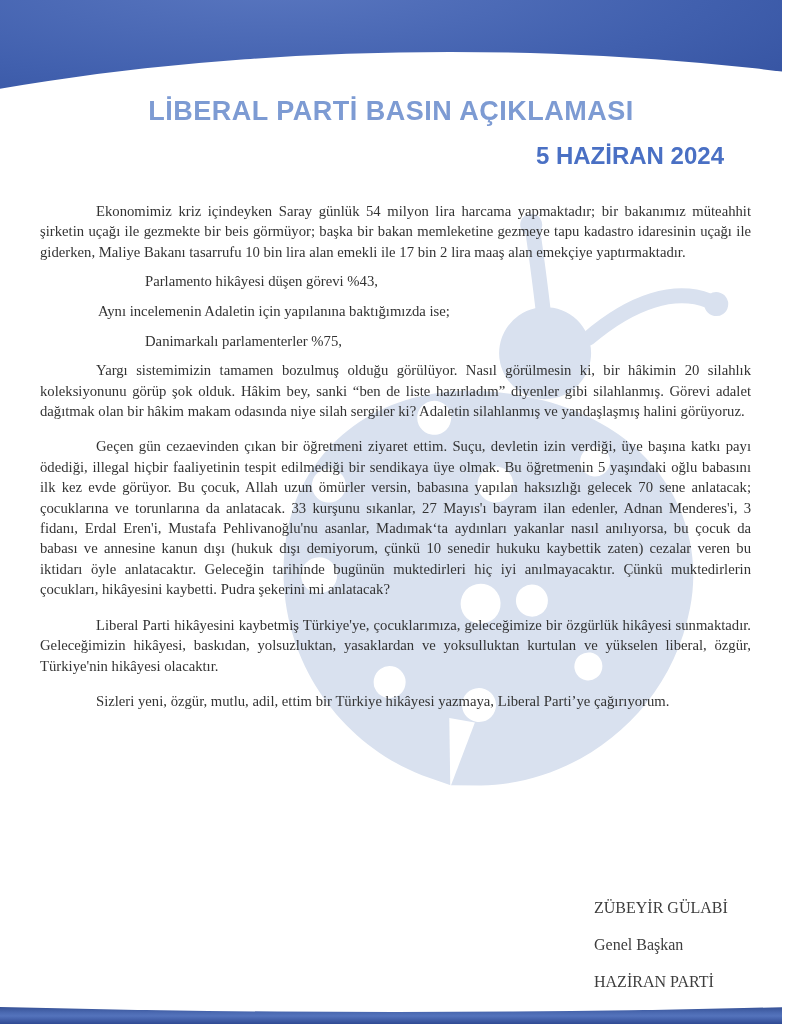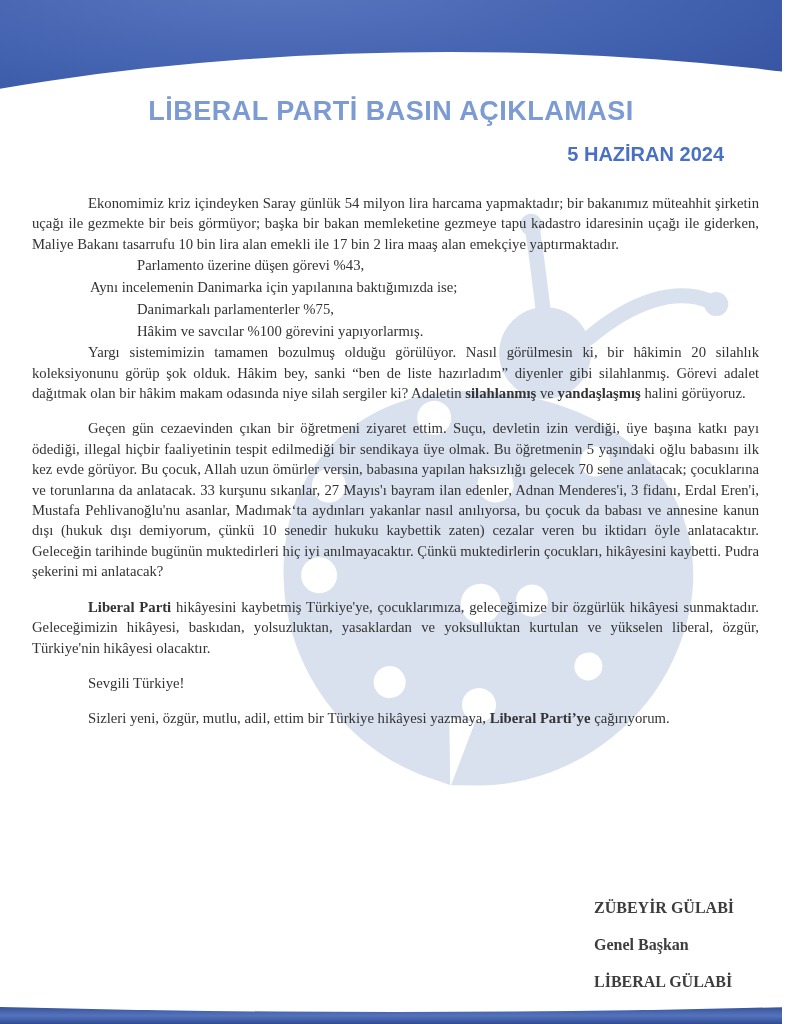--- a/index.html
+++ b/index.html
@@ -16,45 +16,45 @@
     position:absolute; left:-600px; top:52px; width:2100px; height:760px;
     border-radius:50%; background:#fff; z-index:2;
   }
   .title {
     position:absolute; left:0; top:95px; width:100%; margin:0; text-align:center;
     font-family:"Liberation Sans", sans-serif; font-weight:700; font-size:27px; line-height:1.2;
     letter-spacing:.5px; color:#7d9bd3; z-index:5;
   }
   .date {
     position:absolute; top:142px; right:58px; margin:0;
-    font-family:"Liberation Sans", sans-serif; font-weight:700; font-size:20px; line-height:1.2;
+    font-family:"Liberation Sans", sans-serif; font-weight:700; font-size:24px; line-height:1.2;
     color:#4a70c4; z-index:5;
   }
   
   .watermark {
     position:absolute; left:263px; top:205px; width:460px; height:680px;
     z-index:3; transform:rotate(10deg); pointer-events:none;
   }
   
   .doc-body {
     position:absolute; left:32px; top:193px; width:727px; z-index:5;
     font-size:14.7px; line-height:20.4px; color:#333;
   }
-  .doc-body p { margin:0; }
+  .doc-body p { margin:8px; }
   .doc-body p.para { text-align:justify; text-indent:56px; }
   .doc-body p.gap  { margin-top:15px; }
   .doc-body p.tab1 { padding-left:58px;  line-height:22px; }
   .doc-body p.tab2 { padding-left:105px; line-height:22px; }
-  .doc-body b { font-weight:700; }
+  .doc-body b { font-weight:400; }
   
   .signature {
     position:absolute; left:594px; top:897px; z-index:5;
     font-size:16px; color:#3d3d3d; line-height:21px;
   }
-  .signature > div { margin-bottom:16px; white-space:nowrap;font-weight:bold; }
+  .signature > div { margin-bottom:16px; white-space:nowrap; }
   
   .footer-band {
     position:absolute; left:0; top:1004px; width:791px; height:20px; z-index:1;
     background: linear-gradient(180deg, #2c4487 0%, #4c6bb3 45%, #5473bc 60%, #2f4a93 100%);
   }
   .footer-curve {
     position:absolute; left:-805px; top:830px; width:2400px; height:182px;
     border-radius:50%; background:#fff; z-index:2;
   }
 </style>
@@ -100,33 +100,31 @@
         <circle cx="115" cy="83" r="14"></circle>
         <circle cx="-78" cy="133" r="16"></circle>
         <circle cx="14" cy="140" r="17"></circle>
         <polygon points="0,226 -13,158 13,158"></polygon>
       </g>
     </svg>
   </div>
 
   <div class="doc-body">
       <p class="para"><span>Ekonomimiz kriz içindeyken Saray günlük 54 milyon lira harcama yapmaktadır; bir bakanımız müteahhit şirketin uçağı ile gezmekte bir beis görmüyor; başka bir bakan memleketine gezmeye tapu kadastro idaresinin uçağı ile giderken, Maliye Bakanı tasarrufu 10 bin lira alan emekli ile 17 bin 2 lira maaş alan emekçiye yaptırmaktadır.</span></p>
-      <p class="tab2"><span>Parlamento üzerine düşen görevi %43,</span></p>
-      <p class="tab1"><span>Aynı incelemenin Danimarka için yapılanına baktığımızda ise;</span></p>
+      <p class="tab2"><span>Parlamento hikâyesi düşen görevi %43,</span></p>
+      <p class="tab1"><span>Aynı incelemenin Adaletin için yapılanına baktığımızda ise;</span></p>
       <p class="tab2"><span>Danimarkalı parlamenterler %75,</span></p>
-      <p class="tab2"><span>Hâkim ve savcılar %100 görevini yapıyorlarmış.</span></p>
       <p class="para"><span>Yargı sistemimizin tamamen bozulmuş olduğu görülüyor. Nasıl görülmesin ki, bir hâkimin 20 silahlık koleksiyonunu görüp şok olduk. Hâkim bey, sanki “ben de liste hazırladım” diyenler gibi silahlanmış. Görevi adalet dağıtmak olan bir hâkim makam odasında niye silah sergiler ki? Adaletin </span><b>silahlanmış</b><span> ve </span><b>yandaşlaşmış</b><span> halini görüyoruz.</span></p>
       <p class="para gap"><span>Geçen gün cezaevinden çıkan bir öğretmeni ziyaret ettim. Suçu, devletin izin verdiği, üye başına katkı payı ödediği, illegal hiçbir faaliyetinin tespit edilmediği bir sendikaya üye olmak. Bu öğretmenin 5 yaşındaki oğlu babasını ilk kez evde görüyor. Bu çocuk, Allah uzun ömürler versin, babasına yapılan haksızlığı gelecek 70 sene anlatacak; çocuklarına ve torunlarına da anlatacak. 33 kurşunu sıkanlar, 27 Mayıs'ı bayram ilan edenler, Adnan Menderes'i, 3 fidanı, Erdal Eren'i, Mustafa Pehlivanoğlu'nu asanlar, Madımak‘ta aydınları yakanlar nasıl anılıyorsa, bu çocuk da babası ve annesine kanun dışı (hukuk dışı demiyorum, çünkü 10 senedir hukuku kaybettik zaten) cezalar veren bu iktidarı öyle anlatacaktır. Geleceğin tarihinde bugünün muktedirleri hiç iyi anılmayacaktır. Çünkü muktedirlerin çocukları, hikâyesini kaybetti. Pudra şekerini mi anlatacak?</span></p>
       <p class="para gap"><b>Liberal Parti</b><span> hikâyesini kaybetmiş Türkiye'ye, çocuklarımıza, geleceğimize bir özgürlük hikâyesi sunmaktadır. Geleceğimizin hikâyesi, baskıdan, yolsuzluktan, yasaklardan ve yoksulluktan kurtulan ve yükselen liberal, özgür, Türkiye'nin hikâyesi olacaktır.</span></p>
-      <p class="para gap"><span>Sevgili Türkiye!</span></p>
       <p class="para gap"><span>Sizleri yeni, özgür, mutlu, adil, ettim bir Türkiye hikâyesi yazmaya, </span><b>Liberal Parti’ye</b><span> çağırıyorum.</span></p>
     </div>
 
   <div class="signature">
     <div>ZÜBEYİR GÜLABİ</div>
     <div>Genel Başkan</div>
-    <div>LİBERAL GÜLABİ</div>
+    <div>HAZİRAN PARTİ</div>
   </div>
 
   <div class="footer-band"></div>
   <div class="footer-curve"></div>
 
 </div>
 
 </body></html>

